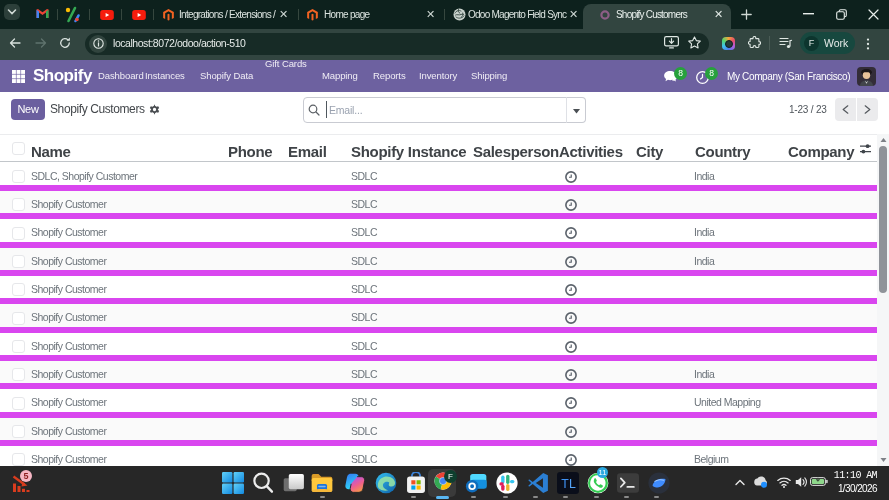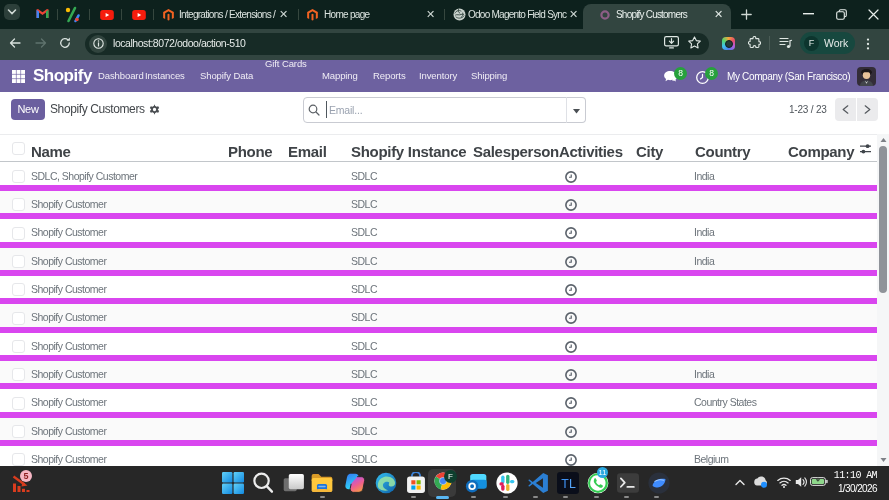--- a/index.html
+++ b/index.html
@@ -340,21 +340,21 @@
       <div class="cell" style="left:694px;">India</div>
     </div>
       <div class="row">
       <div class="cbx"></div>
       <div class="cell" style="left:31px;">Shopify Customer</div>
       <div class="cell" style="left:351px;">SDLC</div>
       <svg style="position:absolute;left:565px;top:8px" width="12" height="12" viewBox="0 0 15 15">
           <circle cx="7.5" cy="7.5" r="6.4" fill="none" stroke="#5b626b" stroke-width="2"></circle>
           <path d="M7.8 4.4 V7.8 H5" stroke="#5b626b" stroke-width="1.5" fill="none"></path>
         </svg>
-      <div class="cell" style="left:694px;">Country States</div>
+      <div class="cell" style="left:694px;">United Mapping</div>
     </div>
       <div class="row even">
       <div class="cbx"></div>
       <div class="cell" style="left:31px;">Shopify Customer</div>
       <div class="cell" style="left:351px;">SDLC</div>
       <svg style="position:absolute;left:565px;top:8px" width="12" height="12" viewBox="0 0 15 15">
           <circle cx="7.5" cy="7.5" r="6.4" fill="none" stroke="#5b626b" stroke-width="2"></circle>
           <path d="M7.8 4.4 V7.8 H5" stroke="#5b626b" stroke-width="1.5" fill="none"></path>
         </svg>
 

